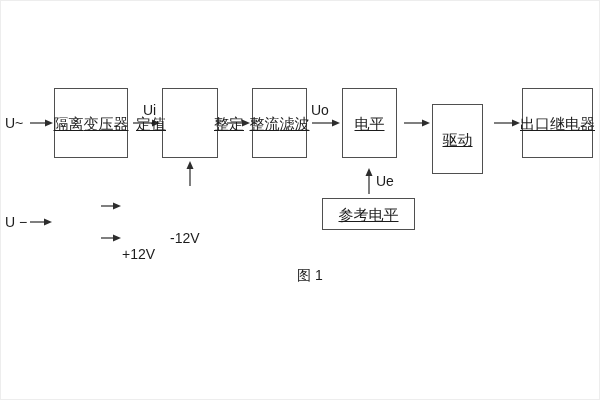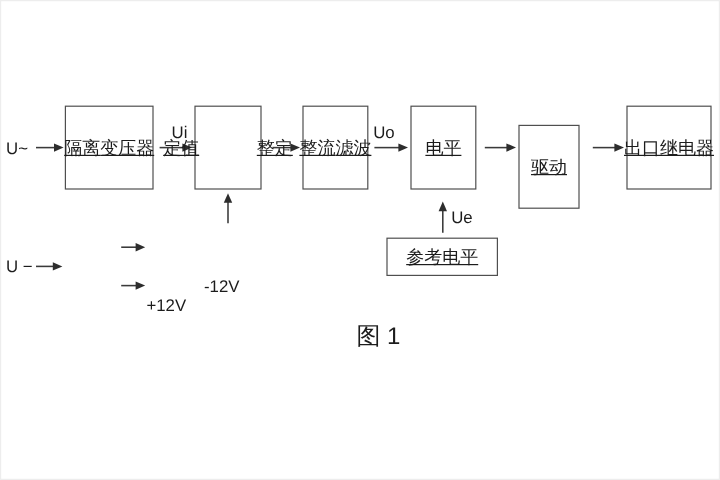--- a/index.html
+++ b/index.html
@@ -12,21 +12,21 @@
   .block {
     position:absolute; border:1px solid #4f4f4f; background:#ffffff;
     display:flex; flex-direction:row; align-items:center; justify-content:center;
     font-size:15px; color:#1c1c1c; text-align:center; box-sizing:border-box;text-decoration:underline;
   }
   .block .ln { display:block; line-height:33px; white-space:nowrap; }
   .sig {
     position:absolute; font-size:14px; color:#1c1c1c; white-space:nowrap; line-height:16px;
   }
   .caption {
-    position:absolute; font-size:20px; color:#1c1c1c; white-space:nowrap;
+    position:absolute; font-size:14px; color:#1c1c1c; white-space:nowrap;
   }
   svg.overlay { position:absolute; left:0; top:0; width:600px; height:400px; pointer-events:none; }
   svg.overlay line { stroke:#3a3a3a; stroke-width:1.3; }
   svg.overlay polygon { fill:#2d2d2d; }
 </style>
 </head>
 <body>
 
 <div class="canvas">
 

